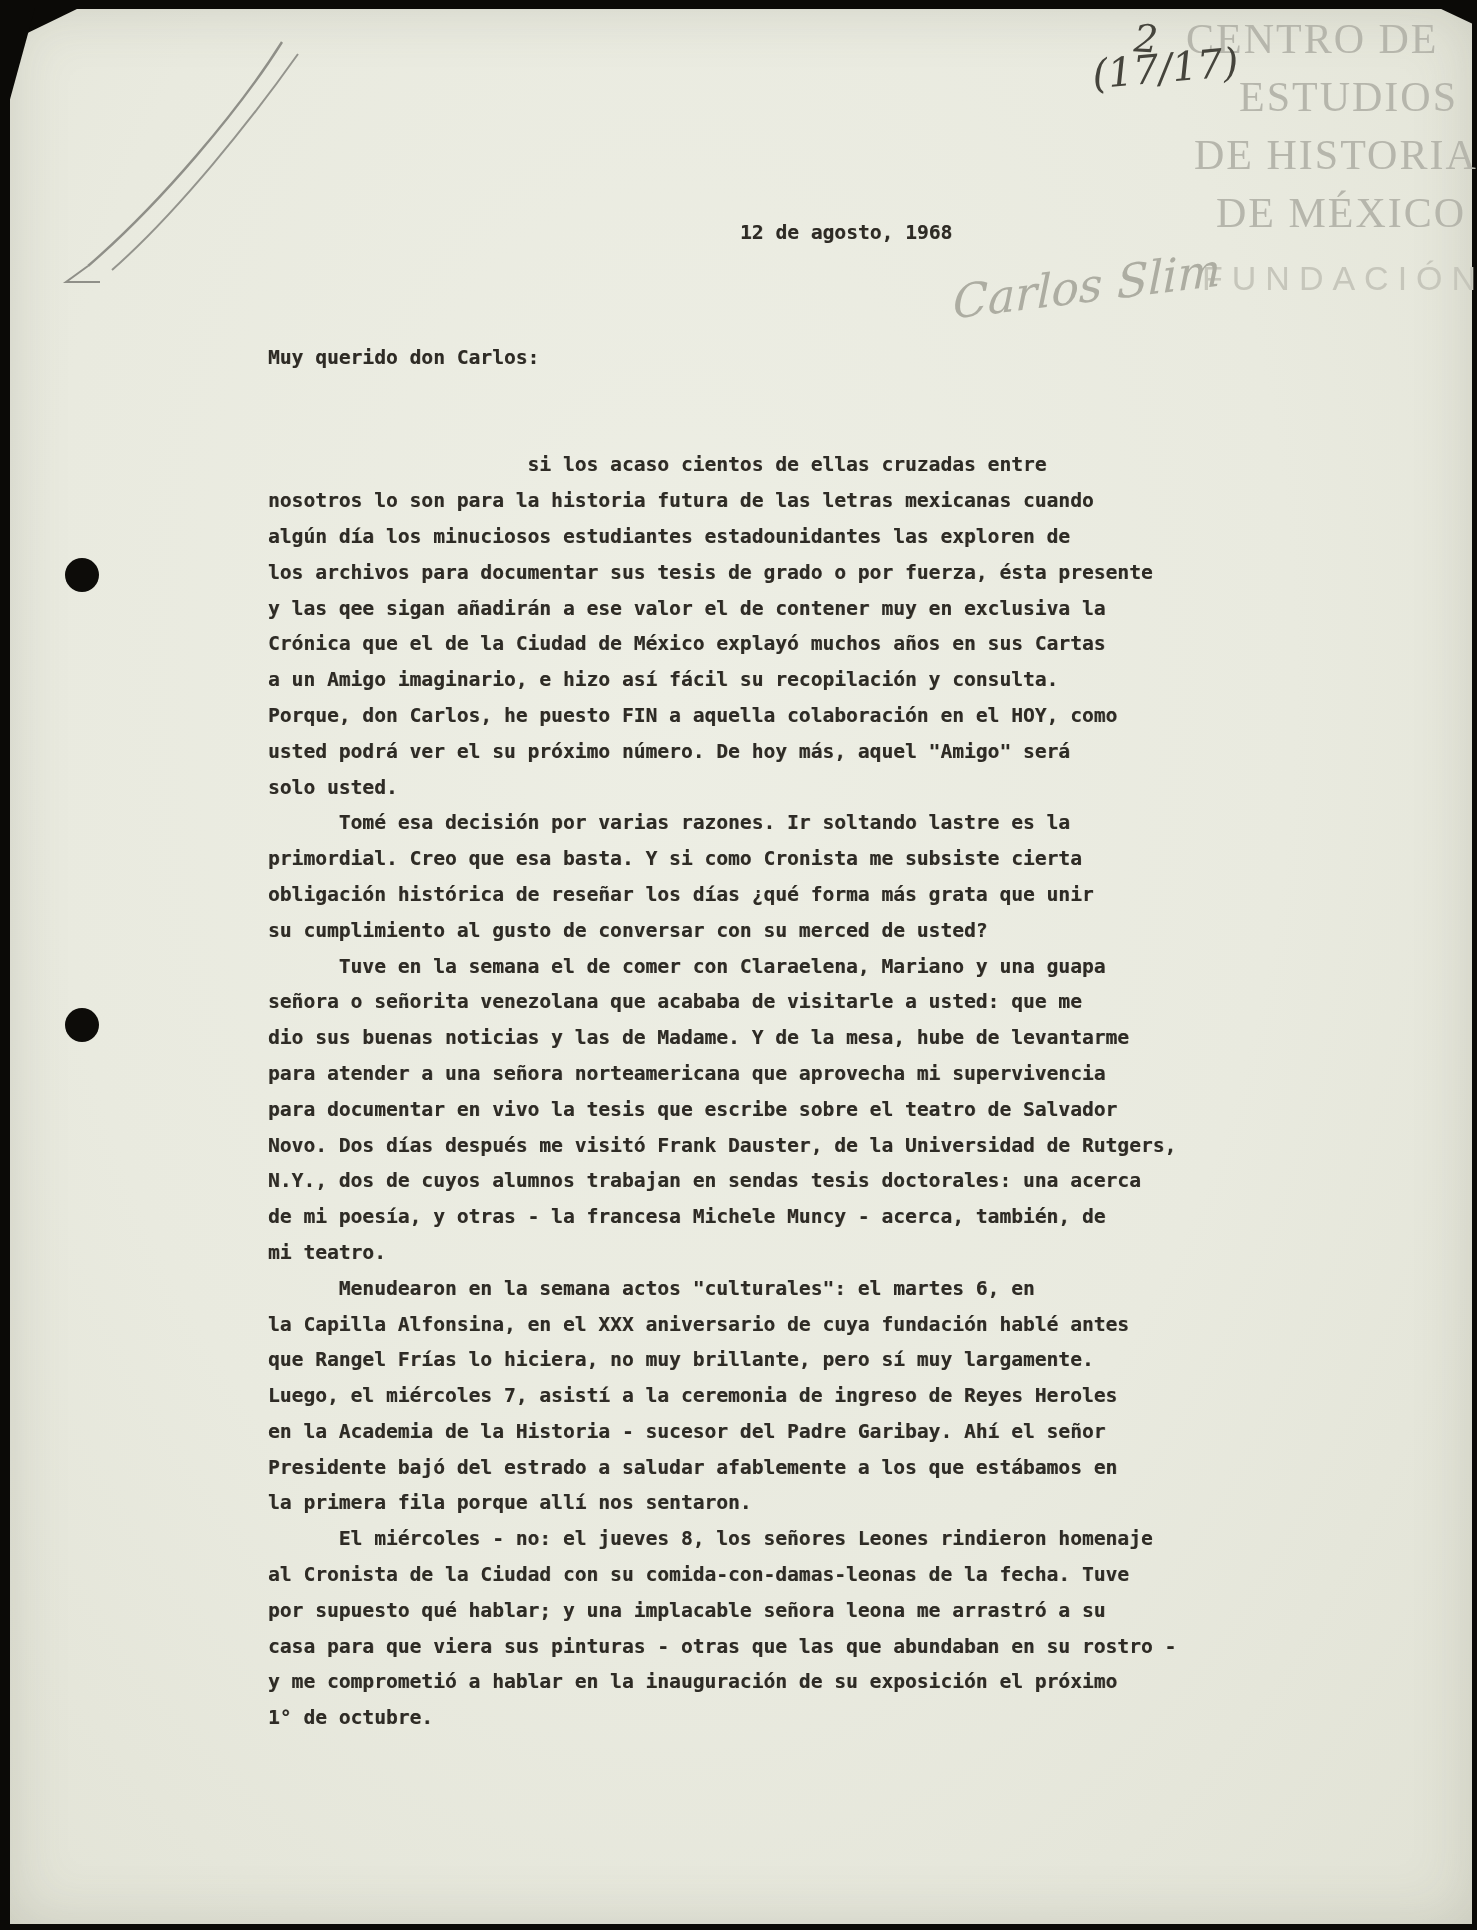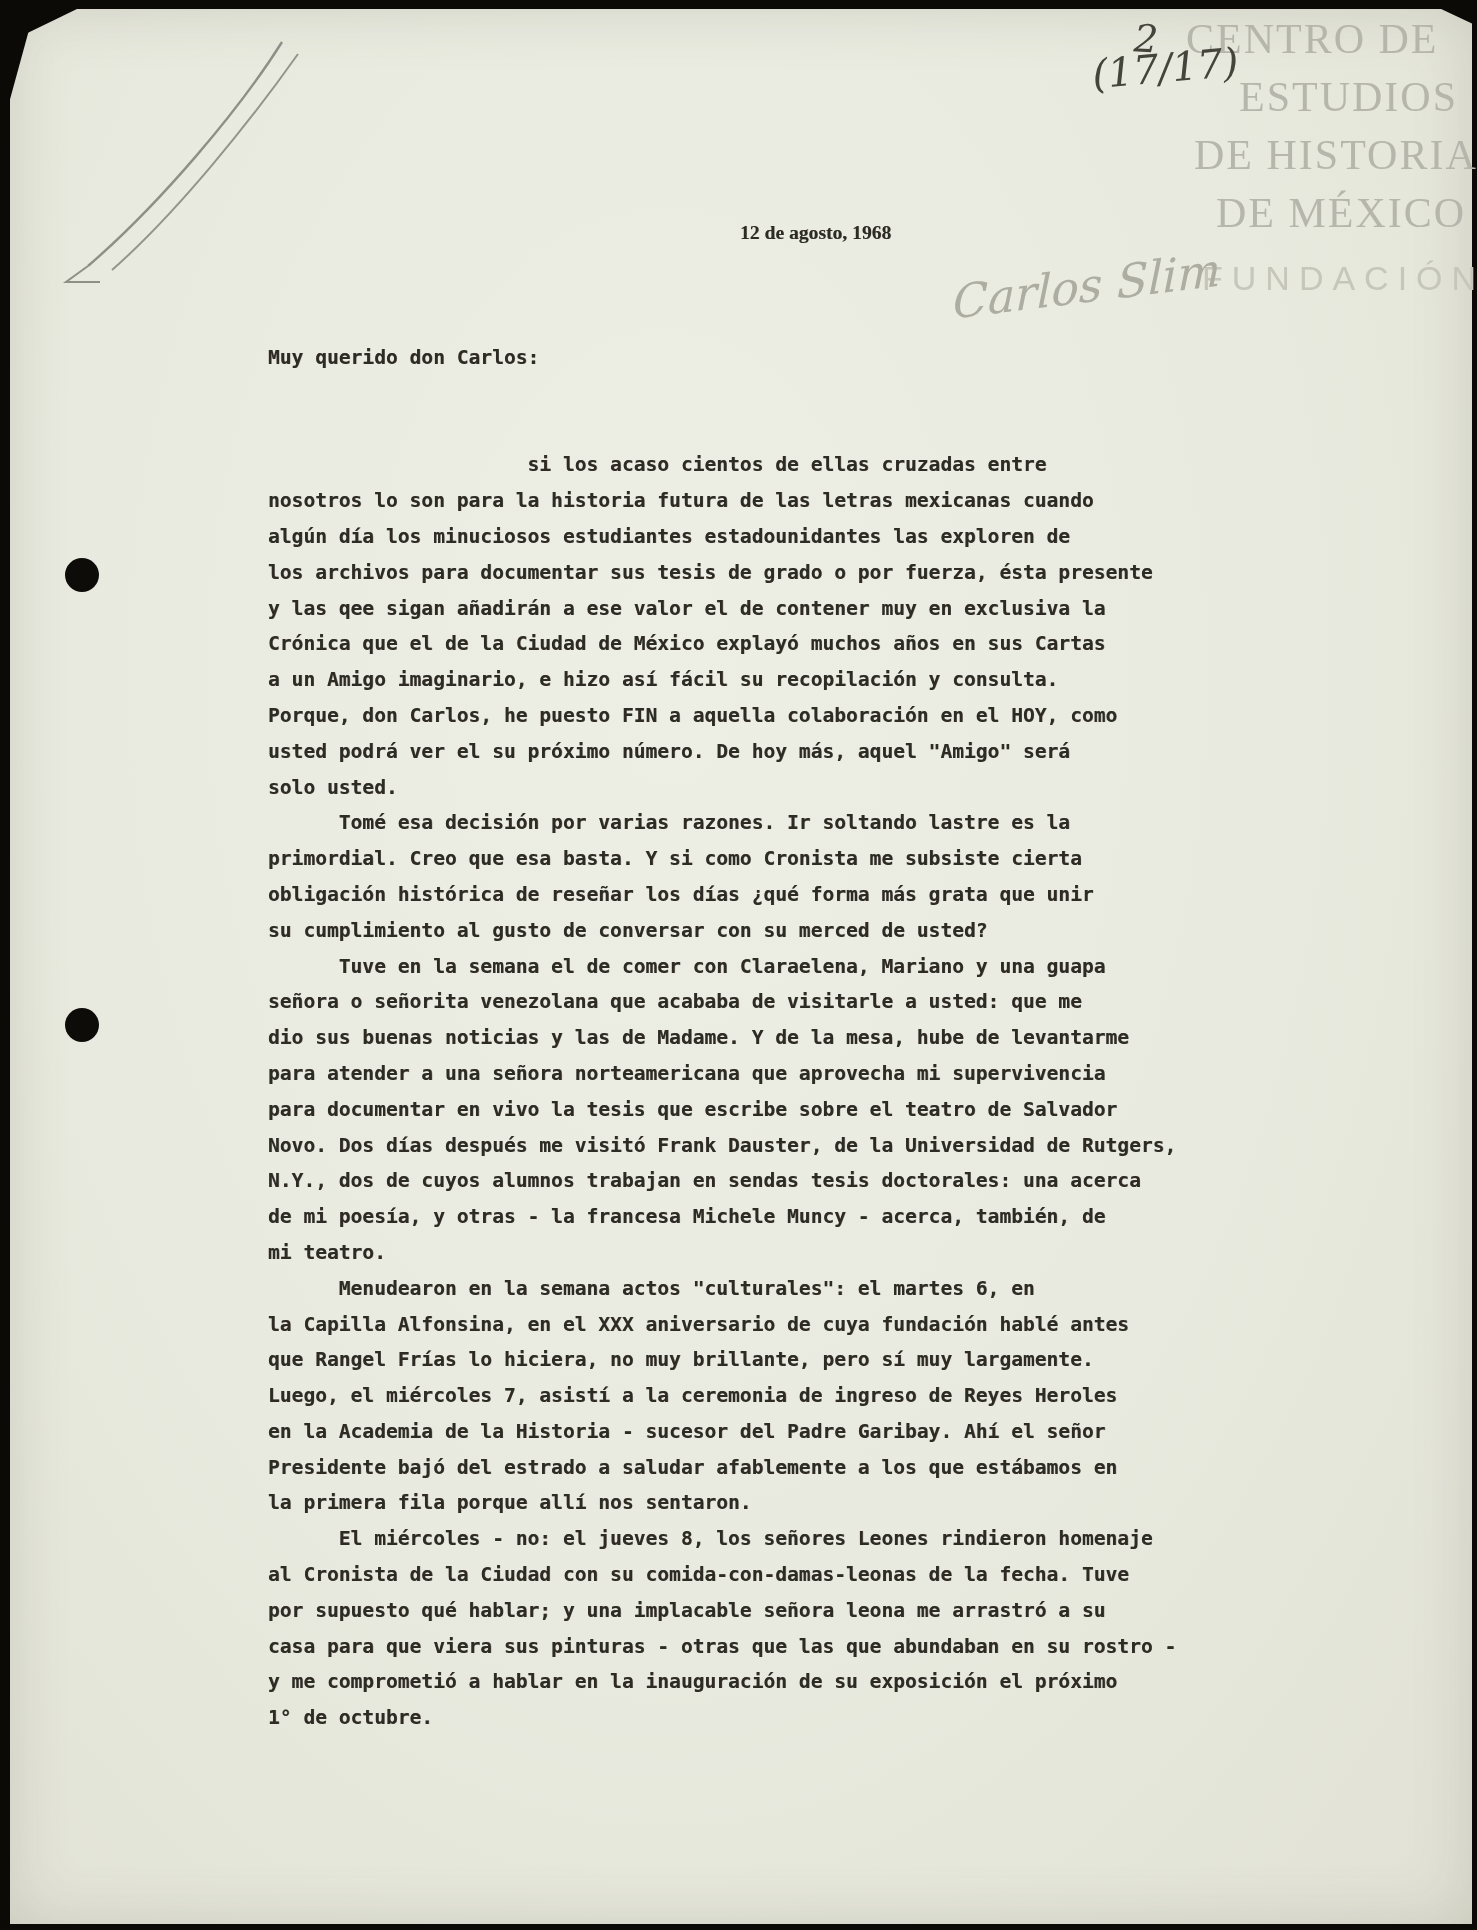--- a/index.html
+++ b/index.html
@@ -78,21 +78,21 @@
     left: 258px; top: 134px;
     width: 980px;
     font-family: "DejaVu Sans Mono", monospace;
     font-weight: 700;
     font-size: 19.6px;
     line-height: 35.8px;
     color: #2e2b25;
     white-space: pre;
     text-shadow: 0.4px 0.3px 0.6px rgba(46,43,37,0.45);
   }
-  .date { margin-left: 472px; font-family: Liberation Serif, serif; }
+  .date { margin-left: 472px; }
   .salutation { margin-top: 18px; }
   .letter-body { }
   .paragraph { margin: 0; }
   
   .hole {
     position: absolute;
     width: 34px; height: 34px;
     border-radius: 50%;
     background: #0d0c09;
   }

